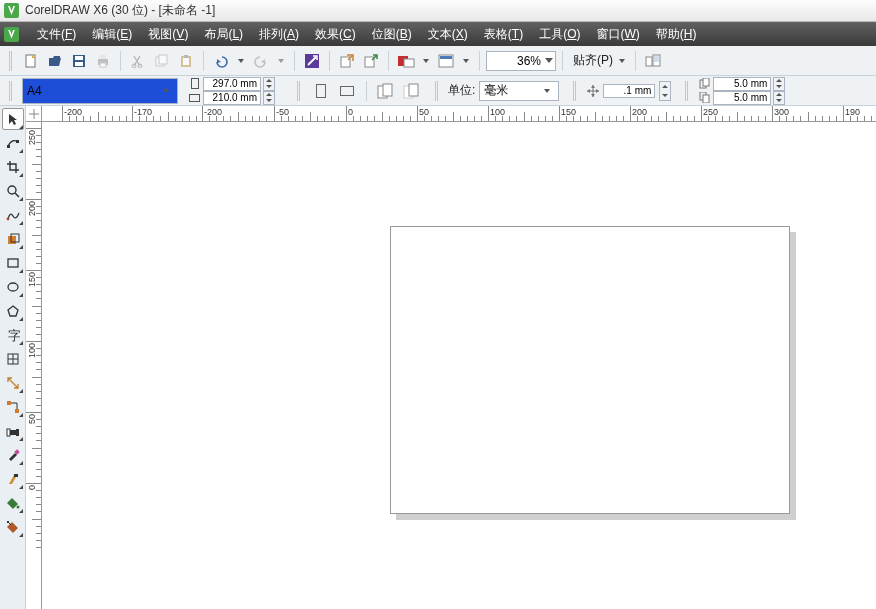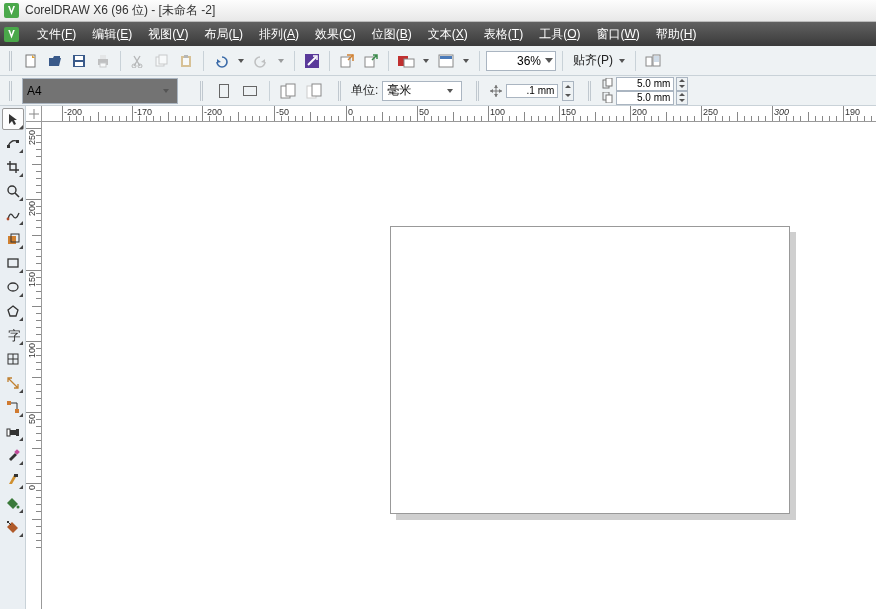--- a/index.html
+++ b/index.html
@@ -18,21 +18,21 @@
   .dsep { width: 6px; height: 20px; display:flex; gap:1px; margin:0 3px; }
   .dsep::before, .dsep::after { content:""; width:1px; background:#c0c8cf; }
   .zoom-input { width:70px; height:20px; border:1px solid #aab5c1; background:#fff; text-align:right; padding:0 14px 0 4px; font-size:12px; }
   .zoom-wrap { position:relative; }
   .dd-arrow { position:absolute; right:2px; top:3px; width:10px; height:14px; display:flex; align-items:center; justify-content:center; }
   .dd-arrow::after { content:""; border-left:4px solid transparent; border-right:4px solid transparent; border-top:5px solid #555; }
   .snap-label { font-size:12px; color:#222; padding-left:4px; }
   .small-dd { width:14px; height:18px; display:flex; align-items:center; justify-content:center; }
   .small-dd::after { content:""; border-left:3px solid transparent; border-right:3px solid transparent; border-top:4px solid #555; }
   .property-bar { height: 30px; background: #eef2f4; border-bottom: 1px solid #c9d2d8; display:flex; align-items:center; padding:0 6px; gap:4px; }
-  .page-select { width:156px; height:26px; border:1px solid #aab5c1; background:#737373; display:flex; align-items:center; padding:0 4px; justify-content:space-between; }
+  .page-select { width:156px; height:26px; border:1px solid #aab5c1; background:#1d4ed8; display:flex; align-items:center; padding:0 4px; justify-content:space-between; }
   .small-input { width:58px; height:14px; border:1px solid #aab5c1; background:#fff; font-size:10px; padding:0 3px; text-align:right; }
   .dim-stack { display:flex; flex-direction:column; gap:0px; }
   .dim-row { display:flex; align-items:center; gap:2px; height:14px; }
   .tiny-icon { width:13px; height:12px; display:flex; align-items:center; justify-content:center; font-size:9px; color:#555; }
   .spinner { width:12px; height:14px; border:1px solid #aab5c1; display:flex; flex-direction:column; }
   .spinner div { flex:1; display:flex; align-items:center; justify-content:center; }
   .spinner .up::after { content:""; border-left:3px solid transparent; border-right:3px solid transparent; border-bottom:3px solid #555; }
   .spinner .dn::after { content:""; border-left:3px solid transparent; border-right:3px solid transparent; border-top:3px solid #555; }
   .unit-select { width:80px; height:20px; border:1px solid #aab5c1; background:#fff; display:flex; align-items:center; justify-content:space-between; padding:0 4px; font-size:12px; }
   .label { font-size:12px; color:#222; }
@@ -56,21 +56,21 @@
   .dim-icon-port { width:8px; height:11px; border:1px solid #555; }
   .dim-icon-land { width:11px; height:8px; border:1px solid #555; }
   svg { display:block; }
 </style>
 </head>
 <body>
 
 <div class="title-bar">
   <div class="app-logo"></div>
   <span class="title-text">
-    <span>CorelDRAW X6 (96 位)</span> - <span>[未命名 -2]</span>
+    <span>CorelDRAW X6 (30 位)</span> - <span>[未命名 -1]</span>
   </span>
 </div>
 
 <div class="menu-bar">
   <div class="app-logo"></div>
   <div id="menu-items" style="display: flex;">
       <div class="menu-item">文件(<u>F</u>)</div>
       <div class="menu-item">编辑(<u>E</u>)</div>
       <div class="menu-item">视图(<u>V</u>)</div>
       <div class="menu-item">布局(<u>L</u>)</div>
@@ -201,20 +201,42 @@
         <path d="M9 3h5M9 5h5M9 7h5" stroke="#a0b8d0"></path>
       </svg>
     </div>
 </div>
 
 <div class="property-bar">
   <div class="dsep"></div>
   <div class="page-select">
     <span>A4</span>
     <div class="small-dd"></div>
+  </div>
+  <div class="dim-stack" style="margin-left:6px;">
+    <div class="dim-row">
+      <div class="tiny-icon">
+          <div class="dim-icon-port"></div>
+        </div>
+      <input class="small-input" value="297.0 mm" style="">
+      <div class="spinner">
+          <div class="up"></div>
+          <div class="dn"></div>
+        </div>
+    </div>
+    <div class="dim-row">
+      <div class="tiny-icon">
+          <div class="dim-icon-land"></div>
+        </div>
+      <input class="small-input" value="210.0 mm" style="">
+      <div class="spinner">
+          <div class="up"></div>
+          <div class="dn"></div>
+        </div>
+    </div>
   </div>
   <div class="dsep" style="margin-left:18px;"></div>
   <div class="tbtn">
       <div style="width:10px;height:14px;border:1.5px solid #666;"></div>
     </div>
   <div class="tbtn">
       <div style="width:14px;height:10px;border:1.5px solid #666;"></div>
     </div>
   <div class="sep"></div>
   <div class="tbtn">
@@ -517,21 +539,21 @@
           <div class="rh-tick" style="left: 666.1px; height: 5px; top: auto; bottom: 0px;"></div>
           <div class="rh-tick" style="left: 673.2px; height: 5px; top: auto; bottom: 0px;"></div>
           <div class="rh-tick" style="left: 680.3px; height: 5px; top: auto; bottom: 0px;"></div>
           <div class="rh-tick" style="left: 687.4px; height: 5px; top: auto; bottom: 0px;"></div>
           <div class="rh-tick" style="left: 694.5px; height: 9px; top: auto; bottom: 0px;"></div>
           <div class="rh-tick" style="left: 701.6px; height: 5px; top: auto; bottom: 0px;"></div>
           <div class="rh-tick" style="left: 708.7px; height: 5px; top: auto; bottom: 0px;"></div>
           <div class="rh-tick" style="left: 715.8px; height: 5px; top: auto; bottom: 0px;"></div>
           <div class="rh-tick" style="left: 722.9px; height: 5px; top: auto; bottom: 0px;"></div>
           <div class="rh-tick" style="left: 730px; height: 100%;"></div>
-          <div class="rh-label" style="left: 730px; font-style: italic;">300</div>
+          <div class="rh-label" style="left: 730px;">300</div>
           <div class="rh-tick" style="left: 737.1px; height: 5px; top: auto; bottom: 0px;"></div>
           <div class="rh-tick" style="left: 744.2px; height: 5px; top: auto; bottom: 0px;"></div>
           <div class="rh-tick" style="left: 751.3px; height: 5px; top: auto; bottom: 0px;"></div>
           <div class="rh-tick" style="left: 758.4px; height: 5px; top: auto; bottom: 0px;"></div>
           <div class="rh-tick" style="left: 765.5px; height: 9px; top: auto; bottom: 0px;"></div>
           <div class="rh-tick" style="left: 772.6px; height: 5px; top: auto; bottom: 0px;"></div>
           <div class="rh-tick" style="left: 779.7px; height: 5px; top: auto; bottom: 0px;"></div>
           <div class="rh-tick" style="left: 786.8px; height: 5px; top: auto; bottom: 0px;"></div>
           <div class="rh-tick" style="left: 793.9px; height: 5px; top: auto; bottom: 0px;"></div>
           <div class="rh-tick" style="left: 801px; height: 100%;"></div>

